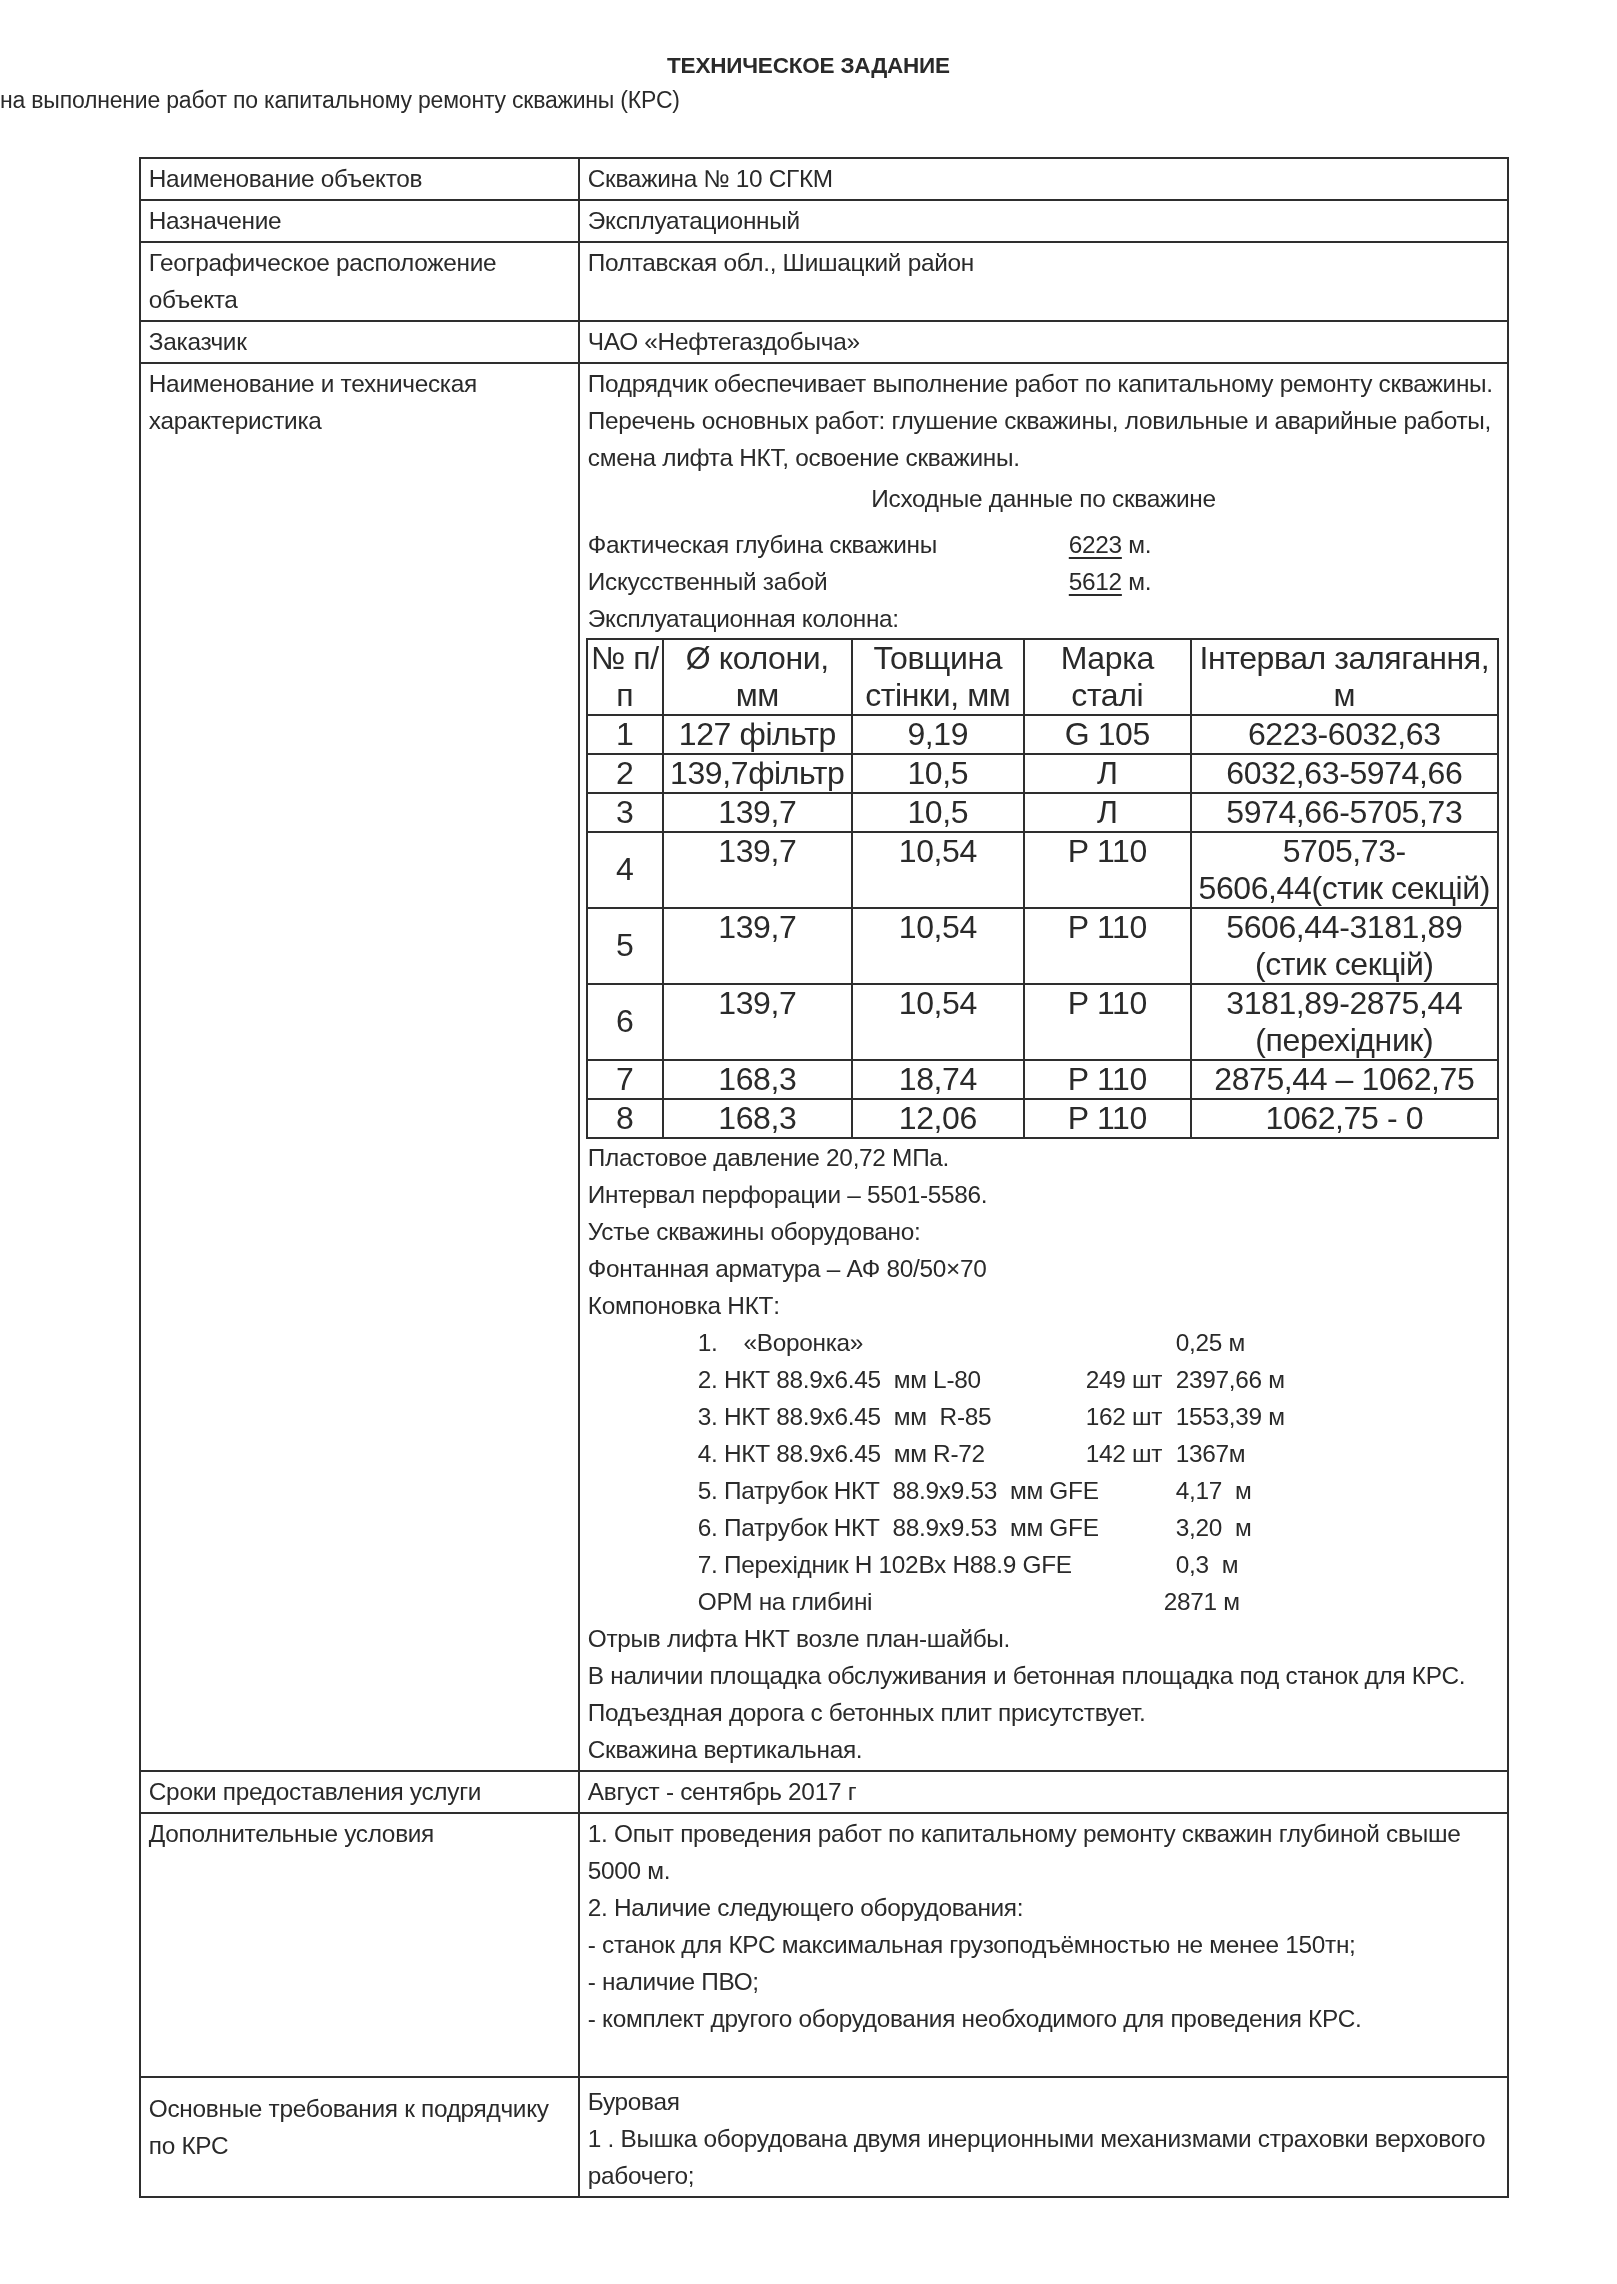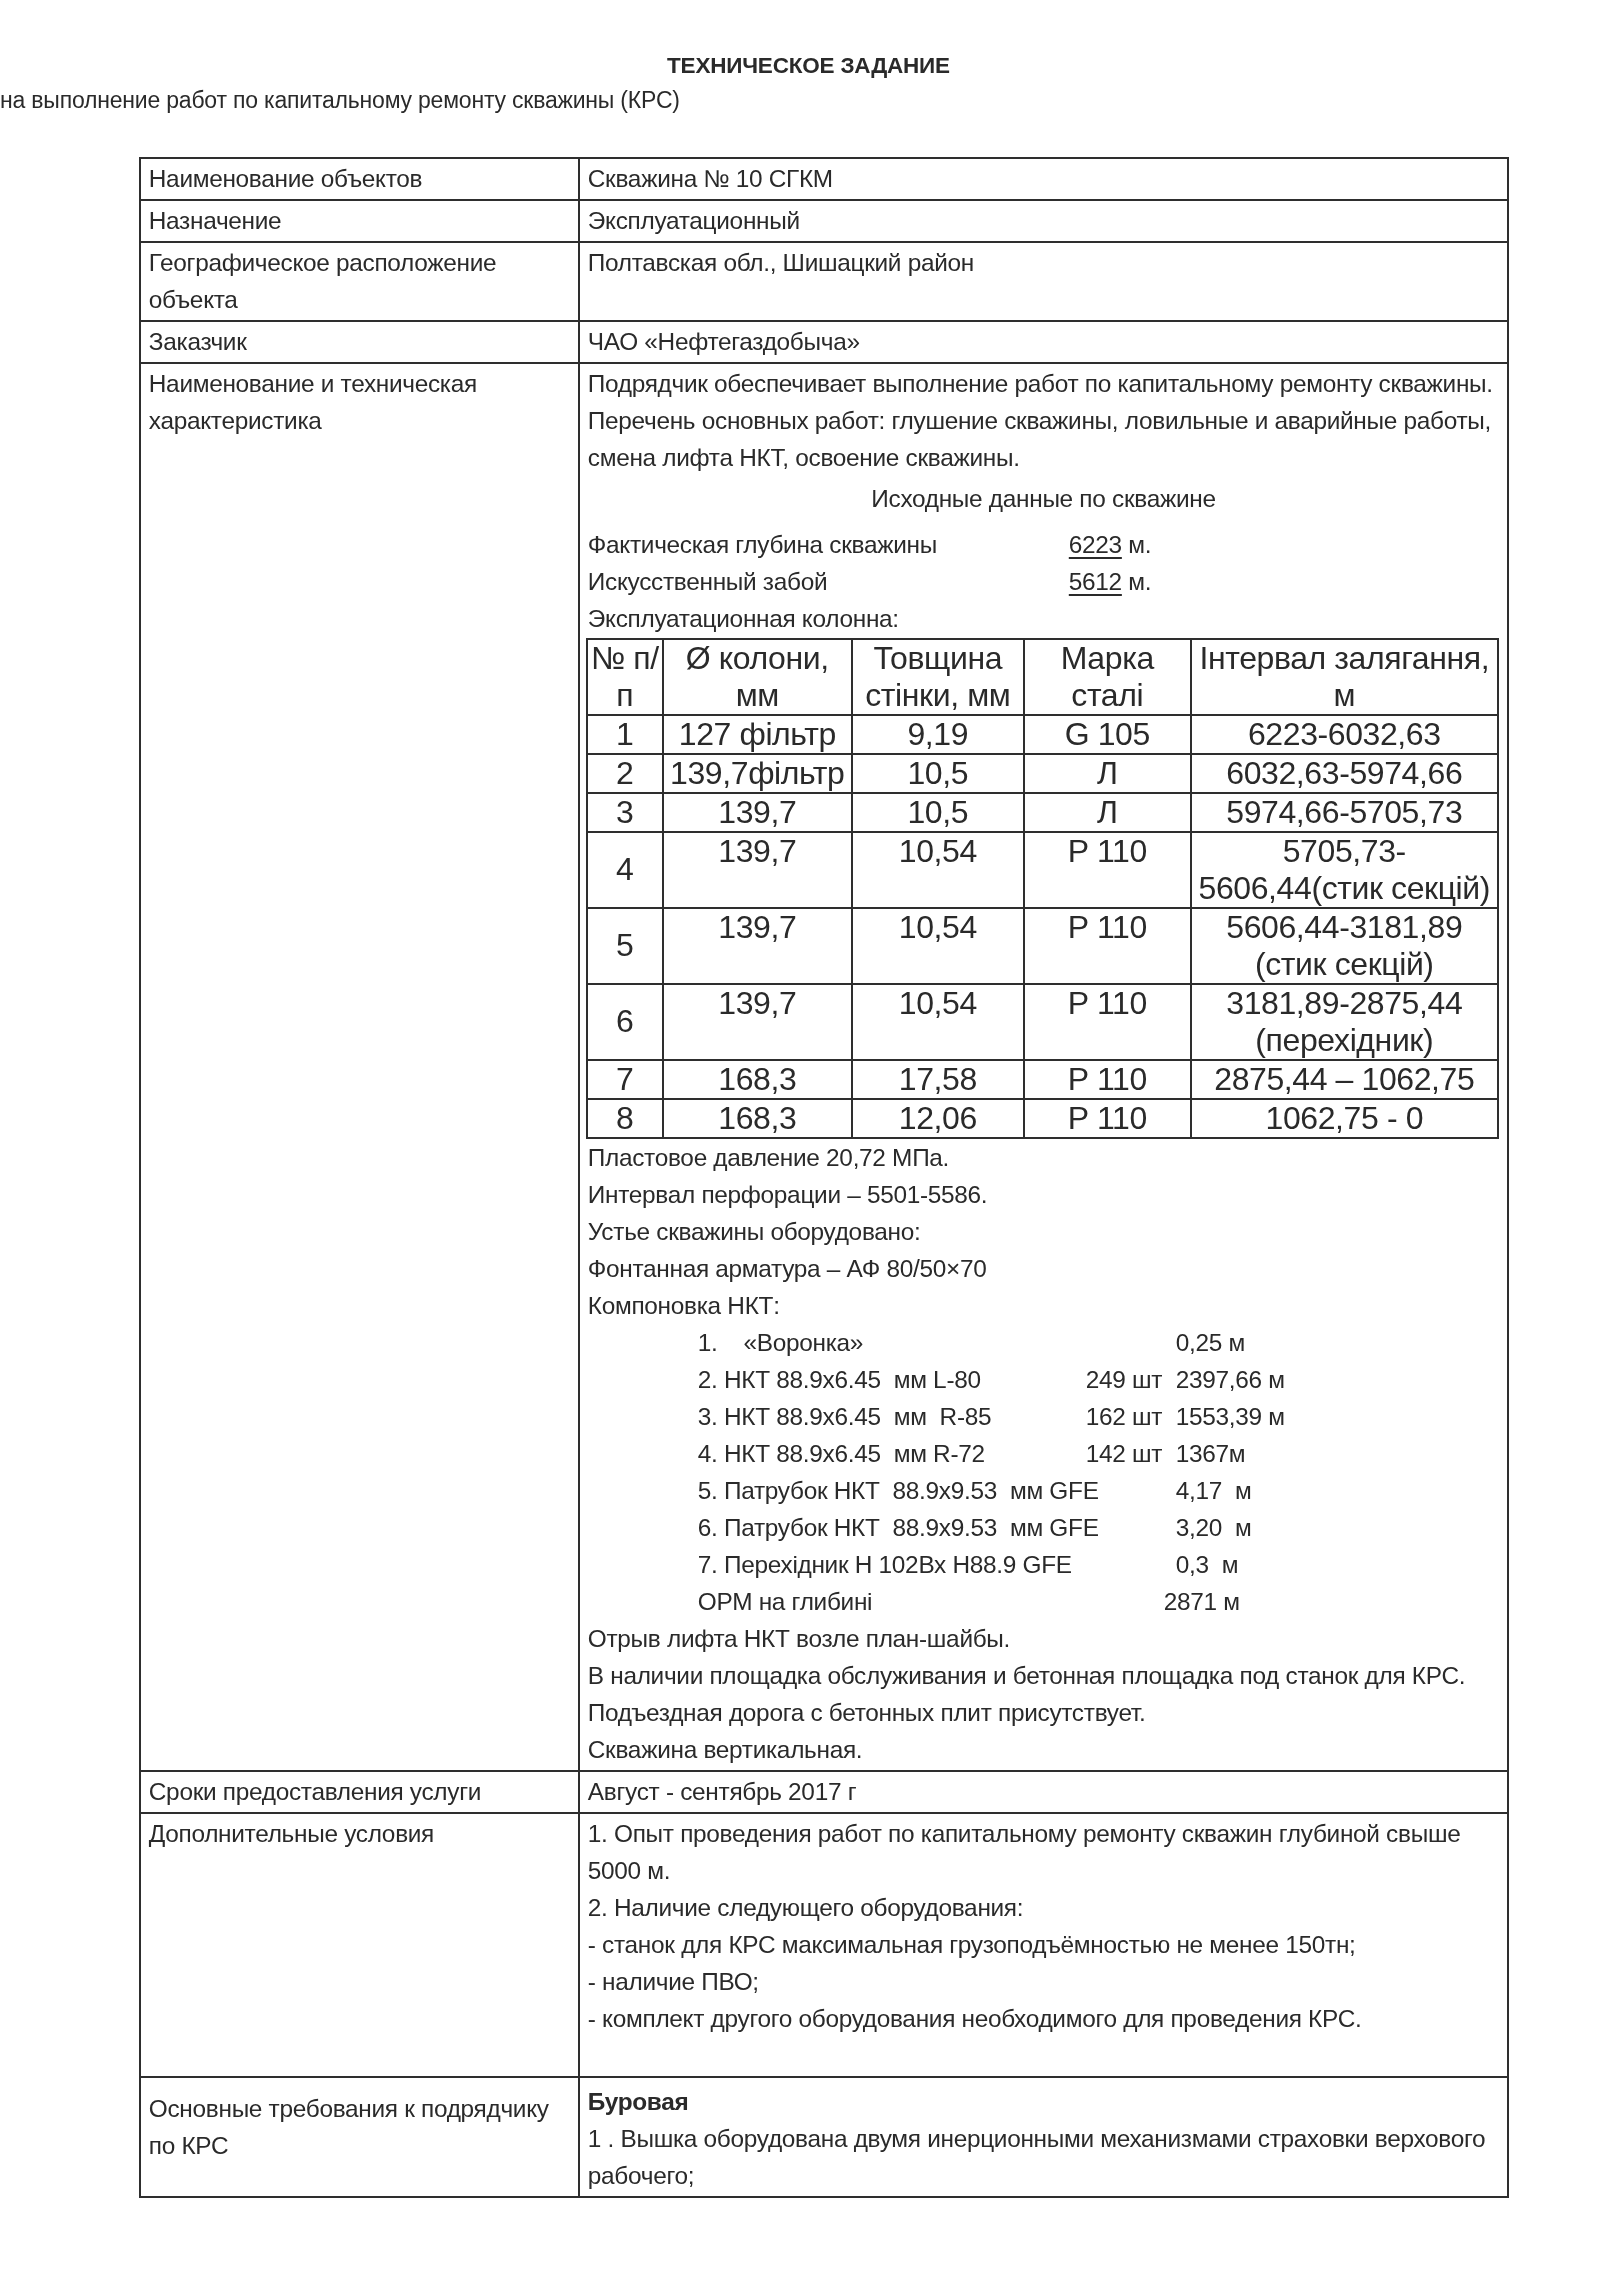--- a/index.html
+++ b/index.html
@@ -39,21 +39,21 @@
     border: 2px solid #2e2e2e; text-align: center; vertical-align: top; font-weight: normal; padding: 0 2px;
     letter-spacing: -0.4px;
   }
   .casing td.num { vertical-align: middle; }
   .nkt-list { padding-left: 110px; }
   .nkt-row { display: flex; white-space: pre; }
   .nkt-row .a { width: 388px; }
   .nkt-row .b { width: 90px; }
   .nkt-row .c { }
   .line { white-space: normal; }
-  .bold { font-weight: bold; }
+  .bold { font-weight: normal; }
   .gap-bottom { height: 37px; }
 </style>
 </head>
 <body>
 
 <div class="page-title">ТЕХНИЧЕСКОЕ ЗАДАНИЕ</div>
 <div class="page-subtitle">на выполнение работ по капитальному ремонту скважины (КРС)</div>
 
 <table class="main-table">
   <colgroup>
@@ -149,21 +149,21 @@
             <tr>
               <td class="num">6</td>
               <td>139,7</td>
               <td>10,54</td>
               <td>Р 110</td>
               <td>3181,89-2875,44 (перехідник)</td>
             </tr>
             <tr>
               <td class="num">7</td>
               <td>168,3</td>
-              <td>17,58</td>
+              <td>18,74</td>
               <td>Р 110</td>
               <td>2875,44 – 1062,75</td>
             </tr>
             <tr>
               <td class="num">8</td>
               <td>168,3</td>
               <td>12,06</td>
               <td>Р 110</td>
               <td>1062,75 - 0</td>
             </tr>

